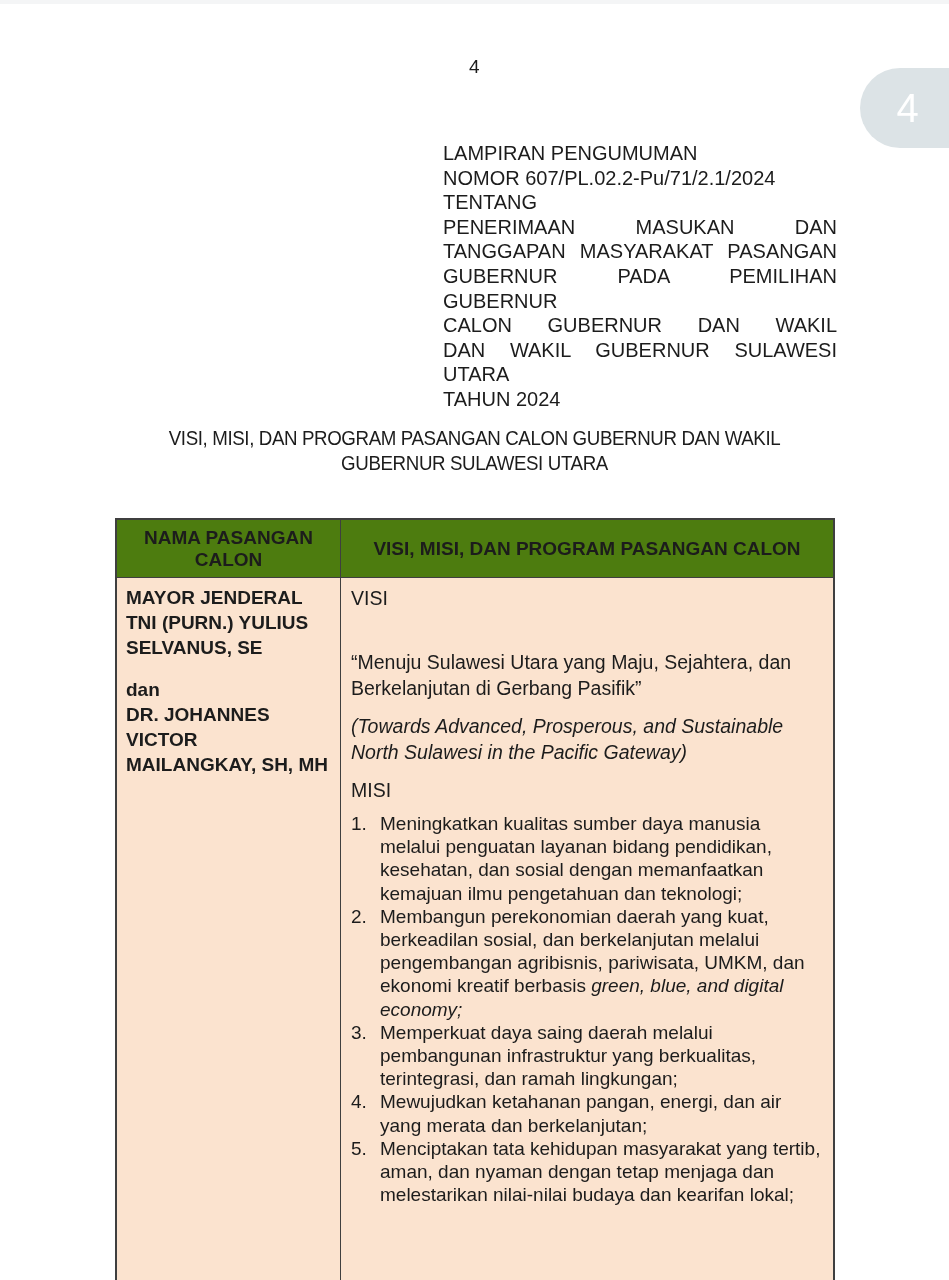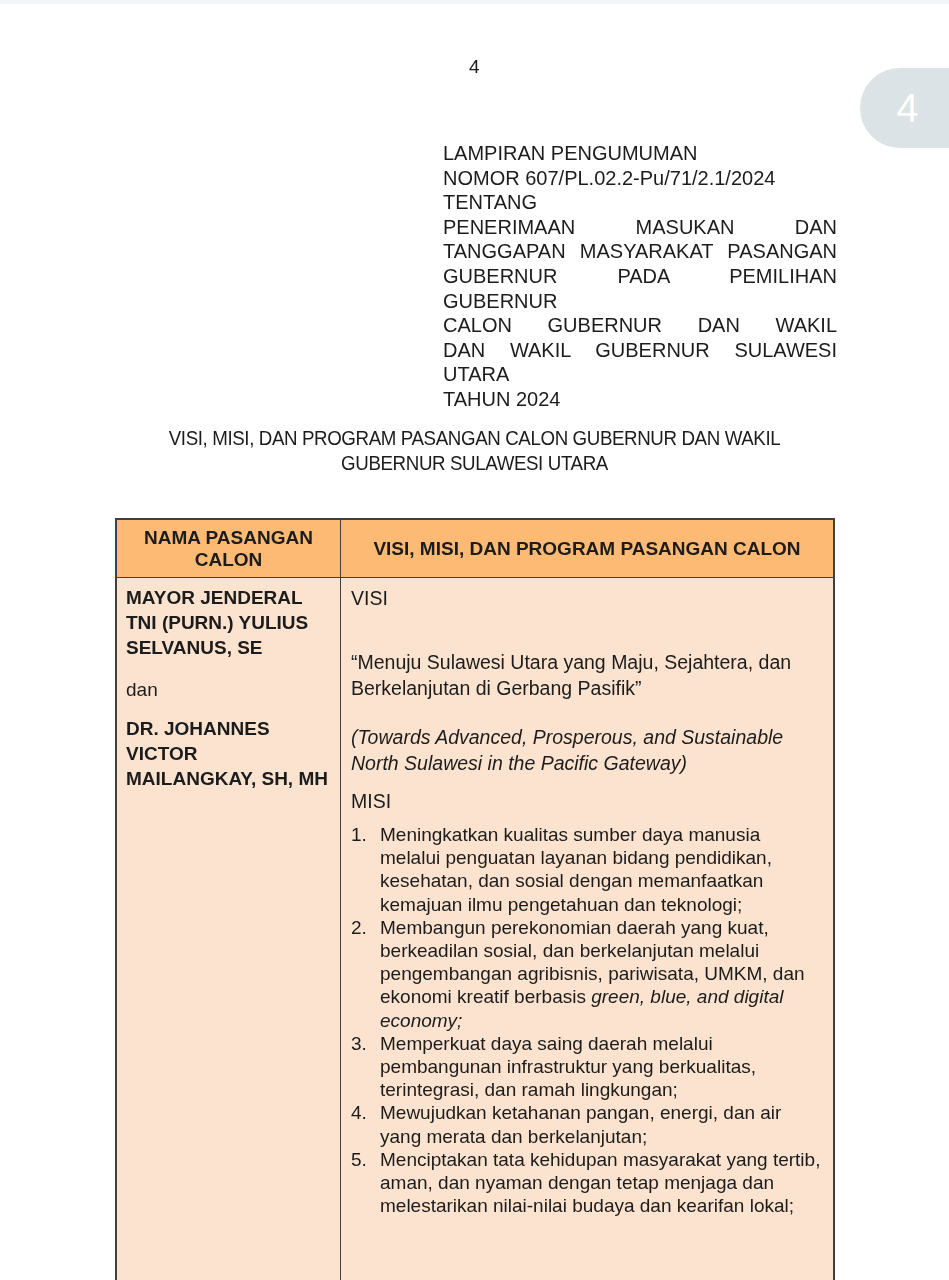--- a/index.html
+++ b/index.html
@@ -20,34 +20,34 @@
   .corner-tab{position:absolute;top:68px;right:0;width:89px;height:80px;background:var(--tab-bg);border-radius:40px 0 0 40px;display:flex;align-items:center;justify-content:center;}
   .corner-tab .tab-num{color:var(--tab-text);font-size:40px;font-weight:400;padding-left:6px;}
 
   .header-block{position:absolute;left:443px;top:141px;width:394px;font-size:20px;line-height:24.6px;}
   .hb-line{white-space:nowrap;}
   .hb-line.justify{white-space:normal;text-align:justify;text-align-last:justify;}
 
   .doc-title{position:absolute;top:426px;left:0;width:100%;text-align:center;font-size:19.5px;line-height:25px;letter-spacing:-0.4px;transform:scaleX(0.96);transform-origin:center;}
 
   .vm-table{position:absolute;left:115px;top:518px;width:720px;border:2px solid var(--border);}
-  .t-head{display:flex;background:#fdba74;border-bottom:1.5px solid var(--border);height:58px;}
+  .t-head{display:flex;background:#4d7c0f;border-bottom:1.5px solid var(--border);height:58px;}
   .t-body{display:flex;background:var(--cell-bg);height:789px;overflow:hidden;}
   .cell-c1{width:224px;border-right:1.5px solid var(--border);flex-shrink:0;}
   .cell-c2{flex:1;}
   .t-head .cell-c1,.t-head .cell-c2{display:flex;align-items:center;justify-content:center;text-align:center;font-weight:bold;font-size:19px;line-height:22px;padding:4px 16px;}
   .t-body .cell-c1{padding:7px 8px 7px 9px;font-size:19px;line-height:25px;}
   .t-body .cell-c2{padding:7px 8px 16px 10px;font-size:19.5px;line-height:26px;}
 
   .cand-name{font-weight:bold;}
   .cand-name.first{margin-bottom:17px;}
-  .cand-connector{margin-bottom:14px;}
+  .cand-connector{margin-bottom:0;font-weight:bold;}
 
   .visi-heading{margin-bottom:38px;}
-  .visi-quote{margin-bottom:23px;width:478px;}
+  .visi-quote{margin-bottom:12px;width:478px;}
   .visi-translation{font-style:italic;margin-bottom:12px;width:478px;}
   .misi-heading{margin-bottom:9px;}
 
   .misi-list{font-size:19px;line-height:23.2px;}
   .misi-item{display:flex;}
   .misi-num{width:29px;flex-shrink:0;}
   .misi-text{flex:1;padding-right:4px;}
   .misi-text .it{font-style:italic;}
 </style>
 </head>

